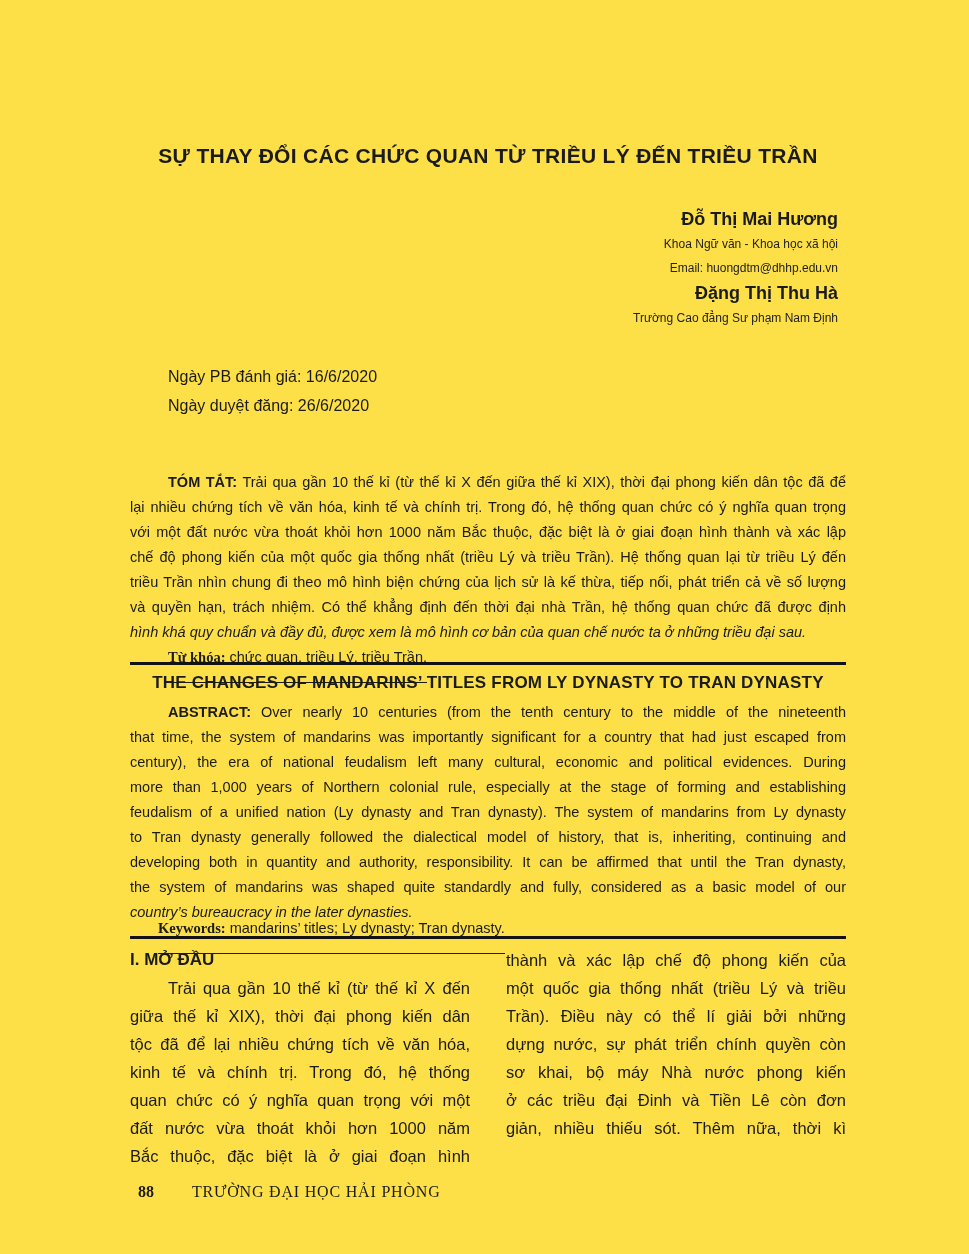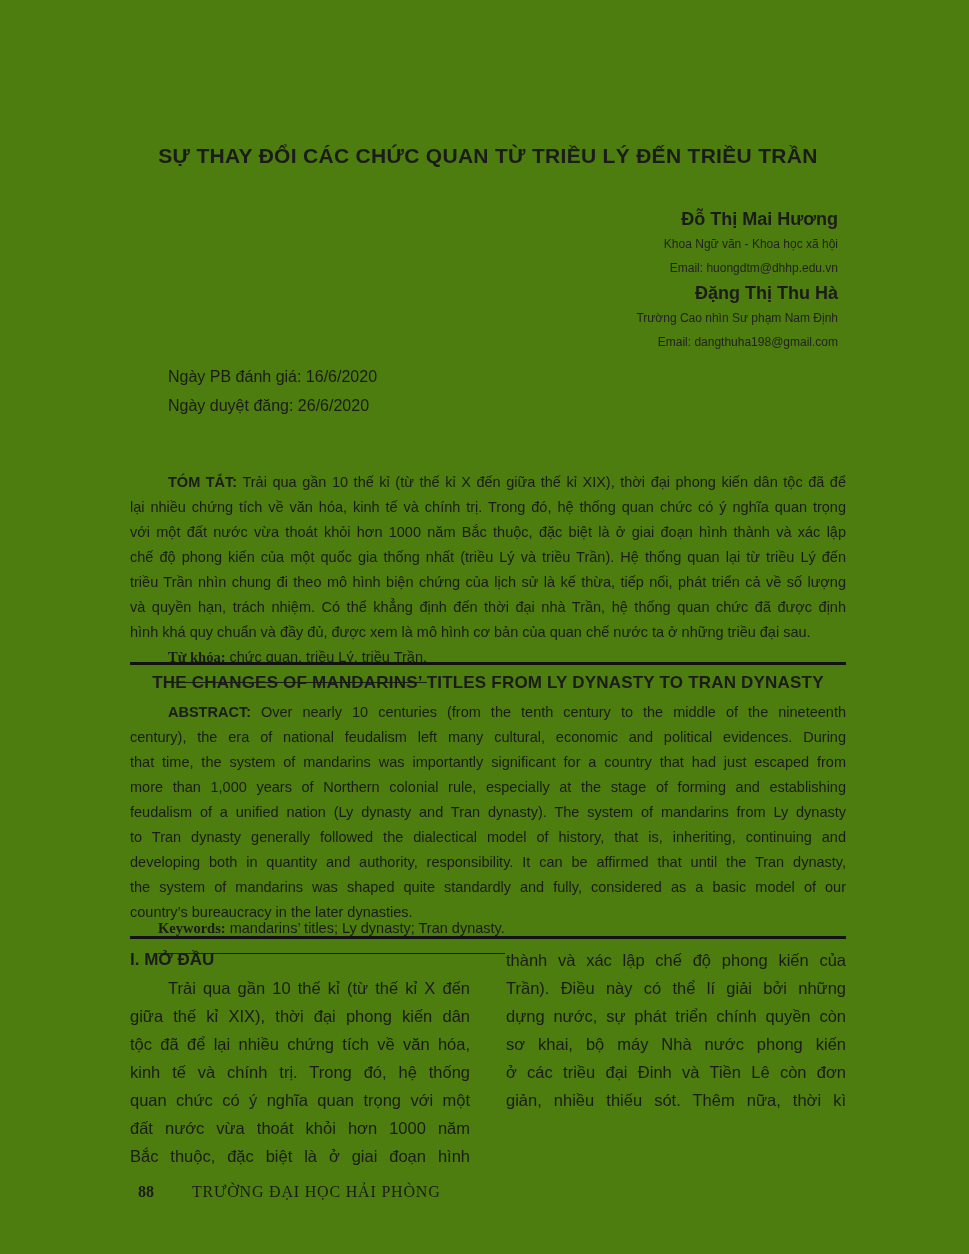--- a/index.html
+++ b/index.html
@@ -1,32 +1,32 @@
 <!DOCTYPE html>
 <html><head>
 <meta charset="utf-8">
 <style>
   * { margin:0; padding:0; box-sizing:border-box; }
   html, body { background:#ffffff; }
   .page {
-    position:relative; width:969px; height:1254px; background:#4d7c0f;
+    position:relative; width:969px; height:1254px; background:#fde047;
     color:#1b1b1b; font-family:"Liberation Sans", sans-serif; overflow:hidden;
   }
   .abs { position:absolute; left:130px; width:716px; }
   .title-vi { top:142px; font-size:21px; font-weight:700; text-align:center; letter-spacing:0.3px; line-height:28px; }
   .authors { top:206px; text-align:right; padding-right:8px; }
   .author-name { font-size:18px; font-weight:700; line-height:27px; }
   .author-sub { font-size:12px; line-height:23.5px; color:#222; }
   .dates { top:362px; font-size:16px; line-height:29px; padding-left:38px; }
   .abstract { font-size:14.5px; line-height:25px; }
   .abs-vi { top:470px; }
   .abs-en { top:700px; }
   .jline { text-align:justify; text-align-last:justify; }
   .firstline { padding-left:38px; }
-  .lastline { text-align:center; text-align-last:left; }
+  .lastline { text-align:center; text-align-last:left;font-style:italic; }
   .b { font-weight:700; }
   .kwrow { font-size:14.5px; line-height:25px; }
   .kw-vi { top:645px; padding-left:38px; }
   .kw-en { top:916px; padding-left:28px; }
   .kw-underline { border-bottom:1.5px solid #1b1b1b; padding-bottom:17px; }
   .kw-label { font-weight:700; font-family:"Liberation Serif", serif; }
   .rule { height:3px; background:#121212; }
   .rule1 { top:662px; }
   .rule2 { top:936px; }
   .title-en { top:673px; font-size:17px; font-weight:700; text-align:center; letter-spacing:0.2px; }
@@ -42,22 +42,21 @@
 
 <div class="page">
 
   <h1 class="abs title-vi">SỰ THAY ĐỔI CÁC CHỨC QUAN TỪ TRIỀU LÝ ĐẾN TRIỀU TRẦN</h1>
 
   <div class="abs authors">
     <div class="author-name">Đỗ Thị Mai Hương</div>
     <div class="author-sub">Khoa Ngữ văn - Khoa học xã hội</div>
     <div class="author-sub">Email: huongdtm@dhhp.edu.vn</div>
     <div class="author-name">Đặng Thị Thu Hà</div>
-    <div class="author-sub">Trường Cao nhìn Sư phạm Nam Định</div>
-    <div class="author-sub">Email: dangthuha198@gmail.com</div>
+    <div class="author-sub">Trường Cao đẳng Sư phạm Nam Định</div>
   </div>
 
   <div class="abs dates">
     <div>Ngày PB đánh giá: 16/6/2020</div>
     <div>Ngày duyệt đăng: 26/6/2020</div>
   </div>
 
   <div class="abs abstract abs-vi">
     <div class="jline firstline">
       <span class="b">TÓM TẮT:</span><span> Trải qua gần 10 thế kỉ (từ thế kỉ X đến giữa thế kỉ XIX), thời đại phong kiến dân tộc đã để</span>
@@ -78,22 +77,22 @@
 
   <div class="abs rule rule1"></div>
 
   <h2 class="abs title-en">THE CHANGES OF MANDARINS’ TITLES FROM LY DYNASTY TO TRAN DYNASTY</h2>
 
   <div class="abs abstract abs-en">
     <div class="jline firstline">
       <span class="b">ABSTRACT:</span><span> Over nearly 10 centuries (from the tenth century to the middle of the nineteenth</span>
     </div>
     <div>
+        <div class="jline">that time, the system of mandarins was importantly significant for a country that had just escaped from</div>
         <div class="jline">century), the era of national feudalism left many cultural, economic and political evidences. During</div>
-        <div class="jline">that time, the system of mandarins was importantly significant for a country that had just escaped from</div>
         <div class="jline">more than 1,000 years of Northern colonial rule, especially at the stage of forming and establishing</div>
         <div class="jline">feudalism of a unified nation (Ly dynasty and Tran dynasty). The system of mandarins from Ly dynasty</div>
         <div class="jline">to Tran dynasty generally followed the dialectical model of history, that is, inheriting, continuing and</div>
         <div class="jline">developing both in quantity and authority, responsibility. It can be affirmed that until the Tran dynasty,</div>
         <div class="jline">the system of mandarins was shaped quite standardly and fully, considered as a basic model of our</div>
       </div>
     <div class="lastline">country’s bureaucracy in the later dynasties.</div>
   </div>
 
   <div class="abs kwrow kw-en">
@@ -111,20 +110,21 @@
           <div class="jline">tộc đã để lại nhiều chứng tích về văn hóa,</div>
           <div class="jline">kinh tế và chính trị. Trong đó, hệ thống</div>
           <div class="jline">quan chức có ý nghĩa quan trọng với một</div>
           <div class="jline">đất nước vừa thoát khỏi hơn 1000 năm</div>
           <div class="jline">Bắc thuộc, đặc biệt là ở giai đoạn hình</div>
         </div>
     </div>
     <div class="col">
       <div>
           <div class="jline">thành và xác lập chế độ phong kiến của</div>
+          <div class="jline">một quốc gia thống nhất (triều Lý và triều</div>
           <div class="jline">Trần). Điều này có thể lí giải bởi những</div>
           <div class="jline">dựng nước, sự phát triển chính quyền còn</div>
           <div class="jline">sơ khai, bộ máy Nhà nước phong kiến</div>
           <div class="jline">ở các triều đại Đinh và Tiền Lê còn đơn</div>
           <div class="jline">giản, nhiều thiếu sót. Thêm nữa, thời kì</div>
         </div>
     </div>
   </div>
 
   <div class="abs footer">

